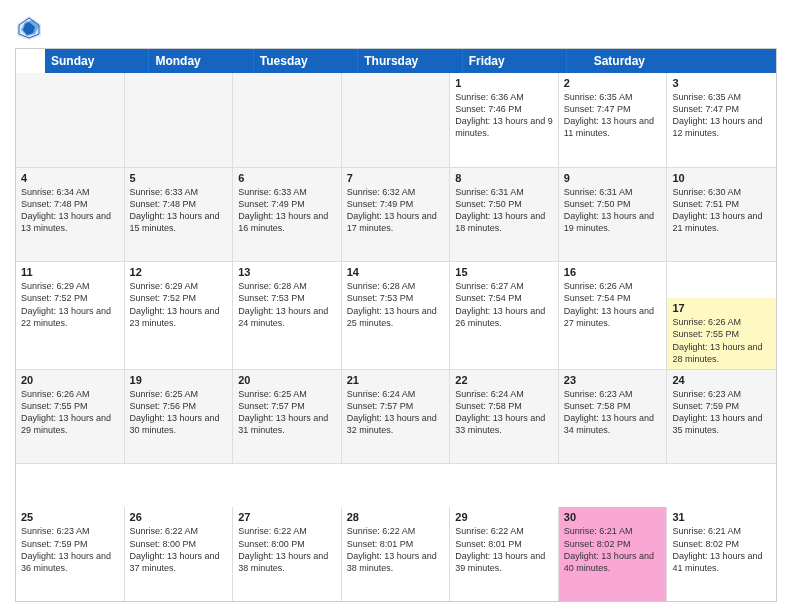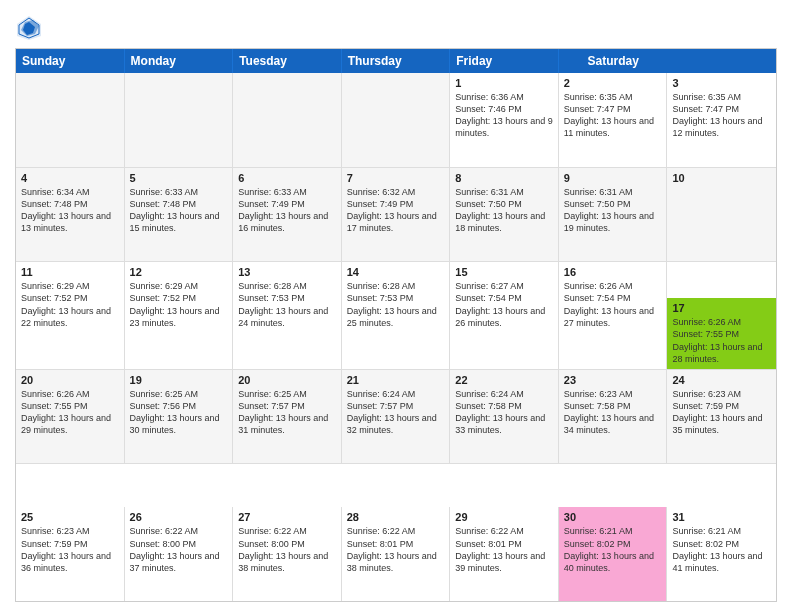--- a/index.html
+++ b/index.html
@@ -65,20 +65,21 @@
     .calendar {
       flex: 1;
       display: flex;
       flex-direction: column;
       border: 1px solid #ccc;
     }
     .cal-header-row {
       display: grid;
       grid-template-columns: repeat(7, 1fr);
       background: #1565c0;
+      margin-left: 29px;
     }
     .cal-header-cell {
       color: #fff;
       font-weight: bold;
       font-size: 12px;
       padding: 5px 6px;
       text-align: left;
       border-right: 1px solid #1a72d4;
     }
     .cal-header-cell:last-child { border-right: none; text-align: center; }
@@ -207,20 +208,23 @@
 Daylight: 13 hours and 18 minutes.</div>
           </div>
           <div class="cal-cell" style="background: rgb(245, 245, 245);">
             <div class="day-num">9</div>
             <div class="cell-text" style="white-space: pre-line;">Sunrise: 6:31 AM
 Sunset: 7:50 PM
 Daylight: 13 hours and 19 minutes.</div>
           </div>
           <div class="cal-cell" style="background: rgb(245, 245, 245);">
             <div class="day-num">10</div>
+            <div class="cell-text" style="white-space: pre-line;">Sunrise: 6:30 AM
+Sunset: 7:51 PM
+Daylight: 13 hours and 21 minutes.</div>
           </div>
         </div>
         <div class="cal-row">
           <div class="cal-cell alt-bg" style="background: rgb(255, 255, 255);">
             <div class="day-num">11</div>
             <div class="cell-text" style="white-space: pre-line;">Sunrise: 6:29 AM
 Sunset: 7:52 PM
 Daylight: 13 hours and 22 minutes.</div>
           </div>
           <div class="cal-cell alt-bg" style="background: rgb(255, 255, 255);">
@@ -246,21 +250,21 @@
             <div class="cell-text" style="white-space: pre-line;">Sunrise: 6:27 AM
 Sunset: 7:54 PM
 Daylight: 13 hours and 26 minutes.</div>
           </div>
           <div class="cal-cell alt-bg" style="background: rgb(255, 255, 255);">
             <div class="day-num">16</div>
             <div class="cell-text" style="white-space: pre-line;">Sunrise: 6:26 AM
 Sunset: 7:54 PM
 Daylight: 13 hours and 27 minutes.</div>
           </div>
-          <div class="cal-cell alt-bg" style="background: #84cc16; margin-top: 36px;">
+          <div class="cal-cell alt-bg" style="background: #fef9c3; margin-top: 36px;">
             <div class="day-num">17</div>
             <div class="cell-text" style="white-space: pre-line;">Sunrise: 6:26 AM
 Sunset: 7:55 PM
 Daylight: 13 hours and 28 minutes.</div>
           </div>
         </div>
         <div class="cal-row">
           <div class="cal-cell" style="background: rgb(245, 245, 245);">
             <div class="day-num">20</div>
             <div class="cell-text" style="white-space: pre-line;">Sunrise: 6:26 AM

